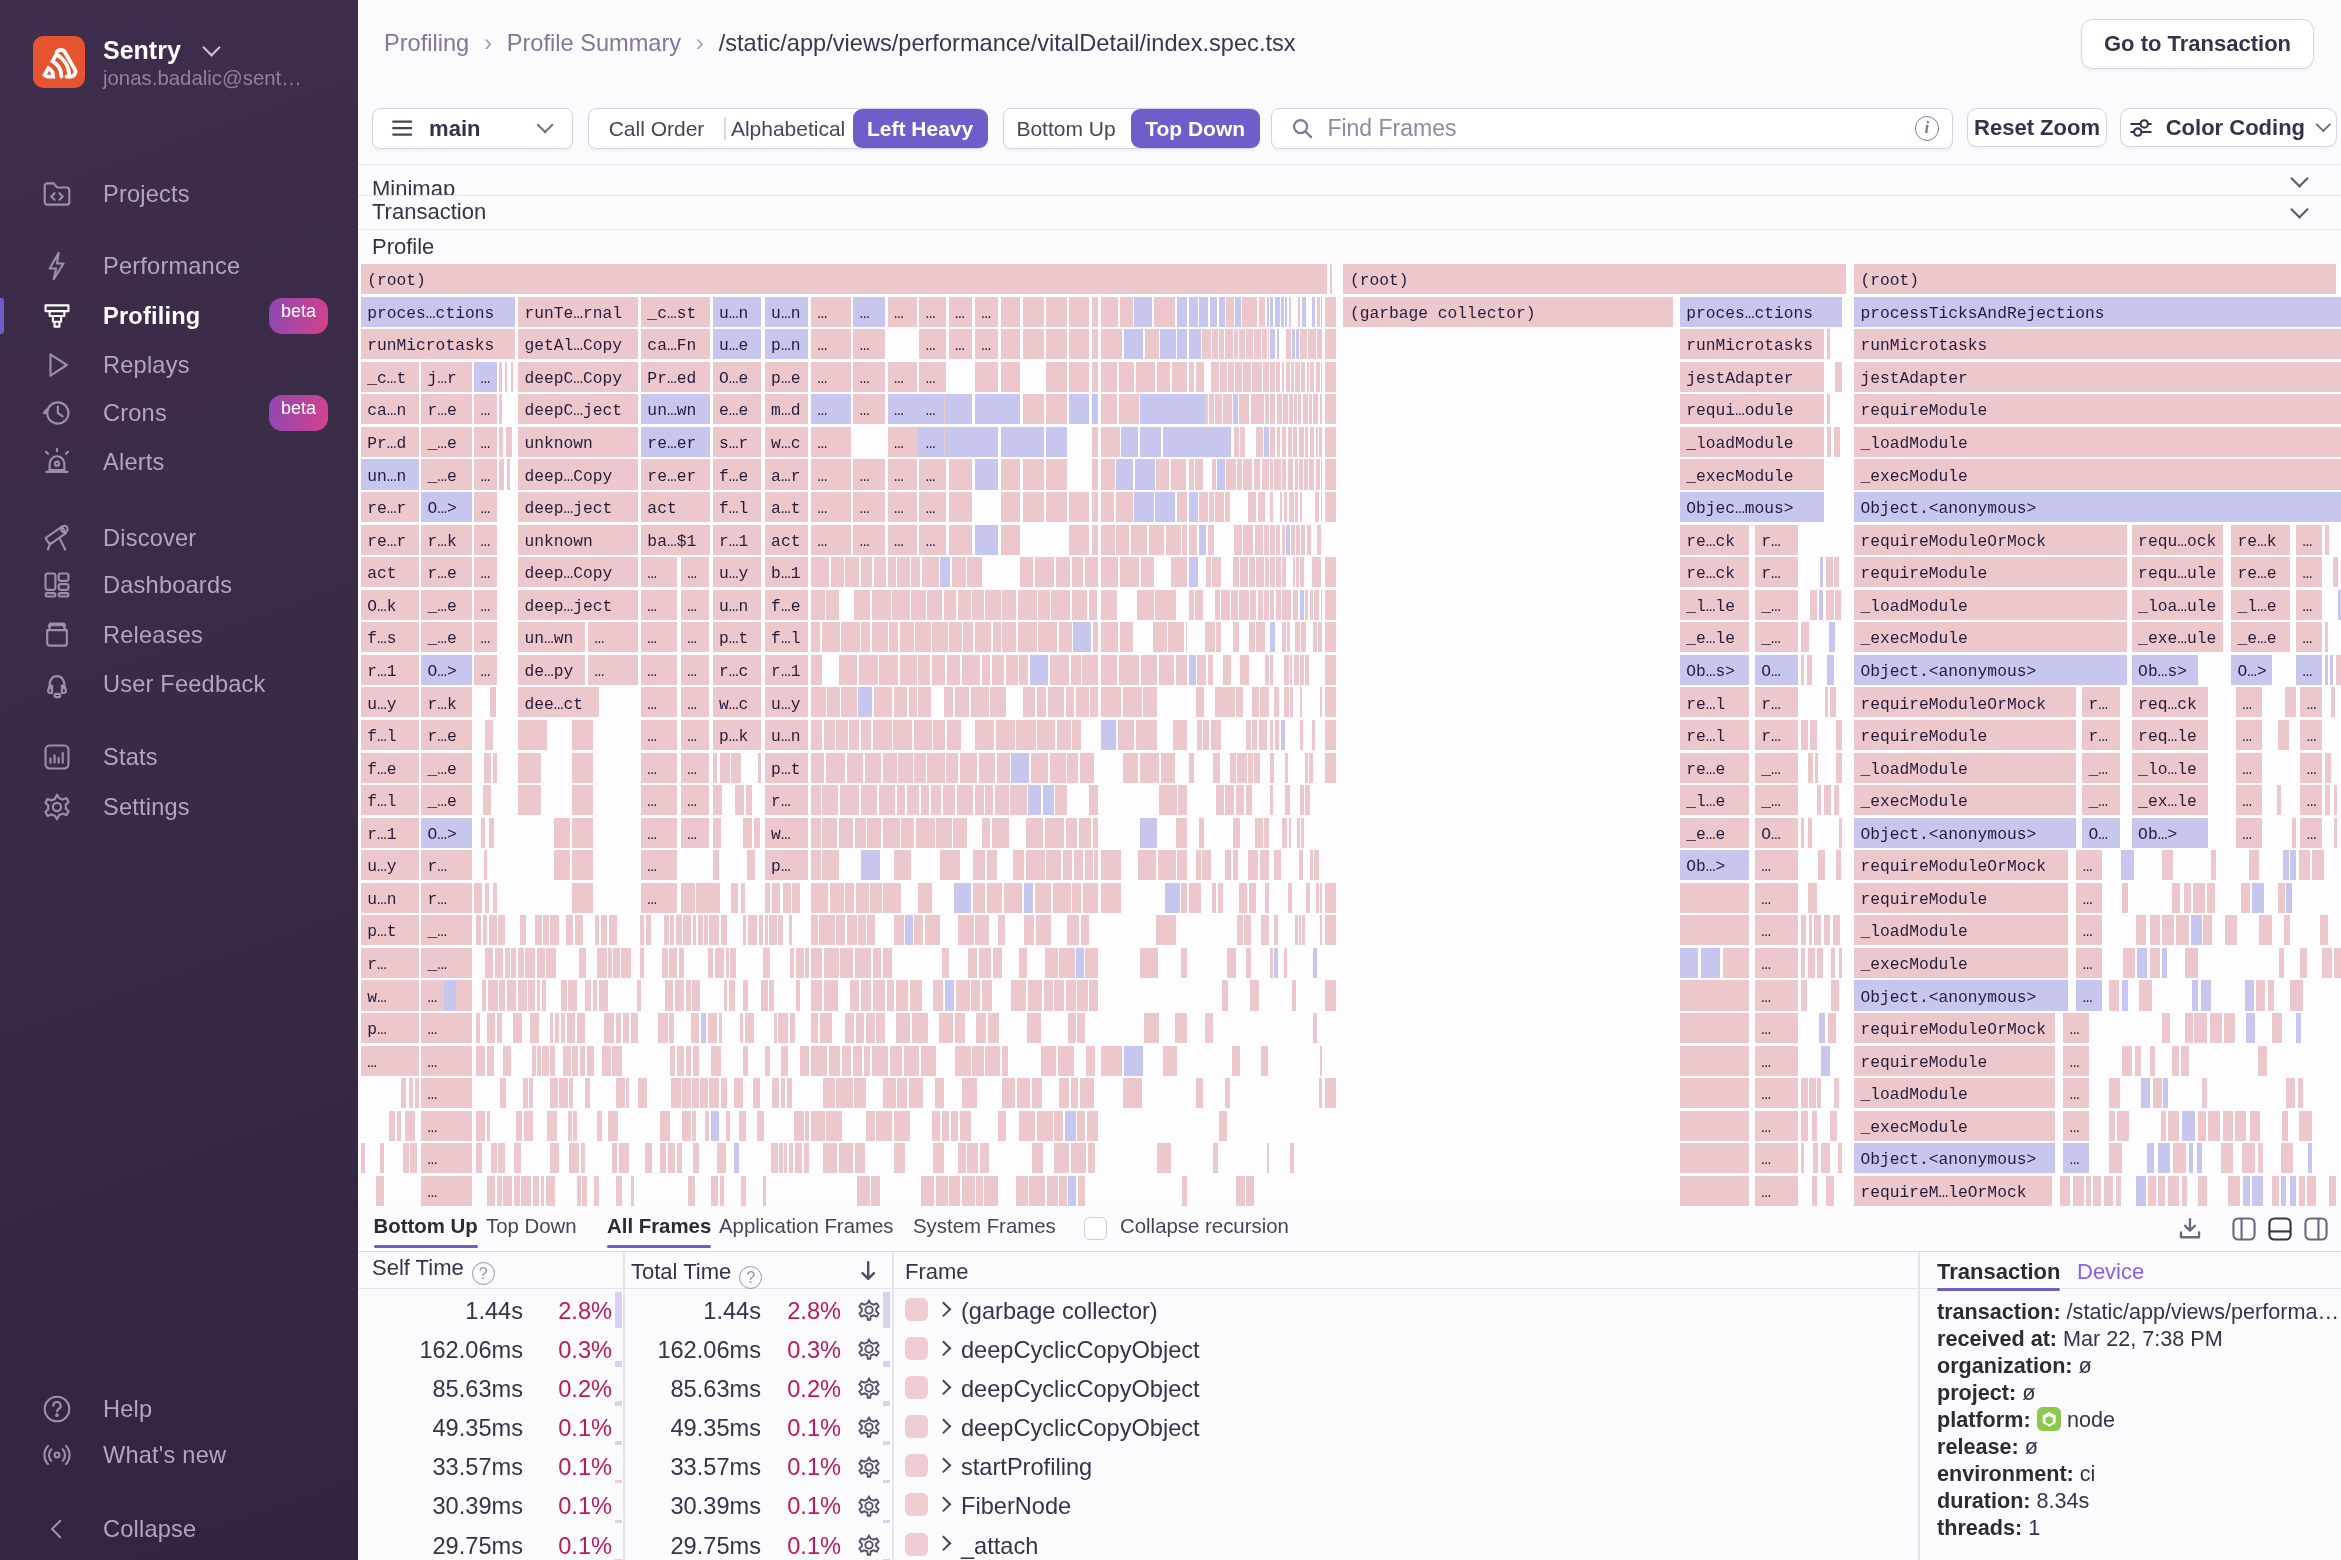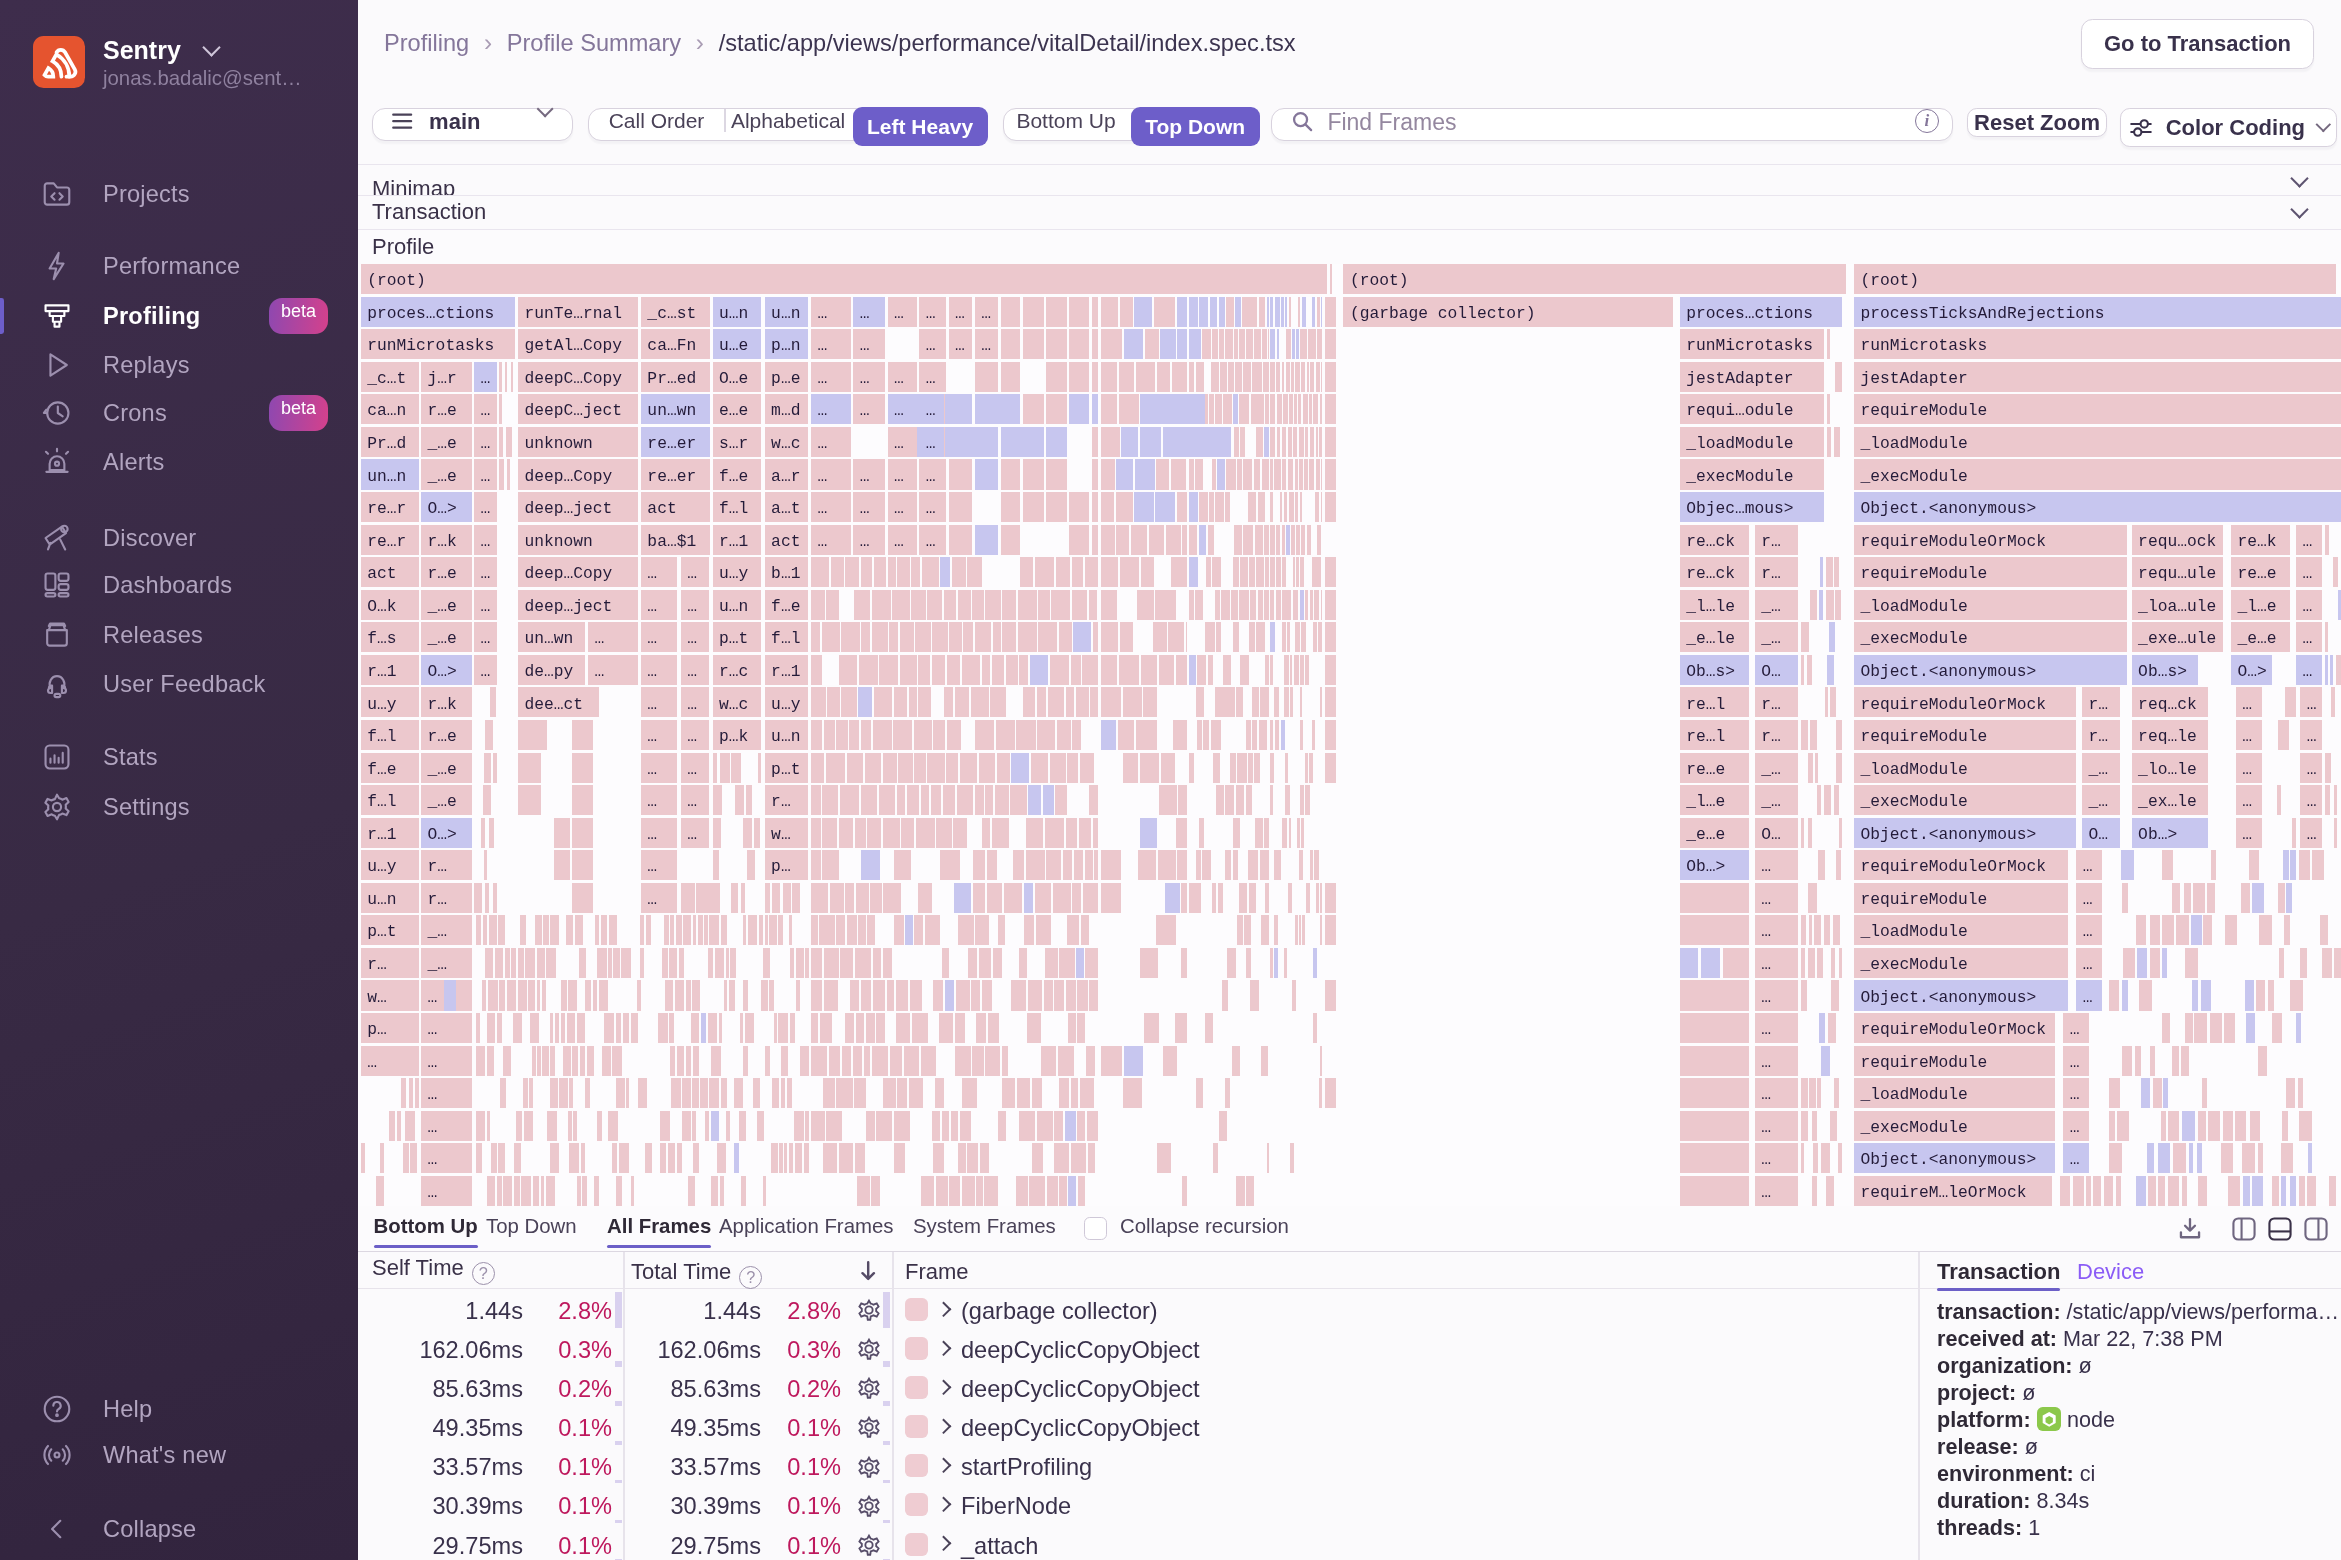--- a/index.html
+++ b/index.html
@@ -14,21 +14,21 @@
 .navitem.active svg{stroke:#fff}
 .beta{position:absolute;left:269px;top:50%;transform:translateY(-50%);width:59px;height:36px;border-radius:13px;background:linear-gradient(95deg,#8e48b0 0%,#d4418c 100%);color:#fff;font-size:18px;text-align:center;line-height:26px}
 #activebar{position:absolute;left:0;top:298px;width:4.1px;height:36px;background:#6d5ec9;border-radius:0 2.4px 2.4px 0}
 
 #content{position:absolute;left:358px;top:0;width:1984px;height:1560px;background:#fbfafc}
 .crumb{font-size:23.6px;color:#84769a}
 .crumb.last{color:#3c3450}
 .crumbsep{font-size:24.4px;color:#a99cb4;margin:0 14.7px}
 .btn{position:absolute;background:#fff;border:1.6px solid #d8d2de;border-radius:9.8px;font-size:22px;font-weight:bold;color:#39314b;display:flex;align-items:center;justify-content:center;box-shadow:0 2.4px 1.6px rgba(50,40,70,.04)}
 
-.seg{position:absolute;top:108px;height:33px;background:#fff;border:1.6px solid #d8d2de;border-radius:13px;display:flex;align-items:flex-start;font-size:23px;color:#4a4258;box-shadow:0 2.4px 1.6px rgba(50,40,70,.04)}
+.seg{position:absolute;top:108px;height:41px;background:#fff;border:1.6px solid #d8d2de;border-radius:8px;display:flex;align-items:center;font-size:23px;color:#4a4258;box-shadow:0 2.4px 1.6px rgba(50,40,70,.04)}
 .seg .opt{text-align:center;white-space:nowrap}
 .seg .divider{width:1.6px;height:23px;background:#dcd7e2}
 .seg .sel{background:#6d5ec9;color:#fff;font-weight:bold;height:39px;display:flex;align-items:center;justify-content:center;border-radius:9px;margin:-1.6px;white-space:nowrap}
 
 .rowhdr{position:absolute;left:0;width:1984px;font-size:22px;color:#3a3148}
 .rowhdr .t{position:absolute;left:14px;top:50%;transform:translateY(-50%)}
 .chev{position:absolute;width:18px;height:18px;border-right:2.4px solid #75697f;border-bottom:2.4px solid #75697f}
 .chev.down{transform:rotate(45deg)}
 
 .tabs{position:absolute;left:0;top:1206px;width:1984px;height:46px;border-bottom:1.6px solid #dcd7e1;background:#fcfbfd}
@@ -213,21 +213,21 @@
     <span class="sel" style="width:129px;margin-left:auto;font-size:21px">Top Down</span>
   </div>
   <div class="seg" style="left:913px;width:682px;color:#94879f">
     <svg width="24.4" height="24.4" viewBox="0 0 30 30" style="margin-left:18px" stroke="#84769a" stroke-width="2.8" fill="none" stroke-linecap="round">
         <circle cx="13" cy="13" r="8"></circle>
         <path d="M19.5 19.5 L26 26"></path>
       </svg>
     <span style="margin-left:13px">Find Frames</span>
     <span style="margin-left:auto;margin-right:13px;width:24.4px;height:24.4px;border:1.6px solid #84769a;border-radius:50%;color:#84769a;font-size:17px;text-align:center;line-height:22px;font-family:'Liberation Serif',serif;font-style:italic;font-weight:bold">i</span>
   </div>
-  <div class="btn" style="left:1609px;top:108px;width:140px;height:29px">Reset Zoom</div>
+  <div class="btn" style="left:1609px;top:108px;width:140px;height:39px">Reset Zoom</div>
   <div class="btn" style="left:1762px;top:108px;width:217px;height:39px;font-weight:bold">
     <svg width="26" height="26" viewBox="0 0 32 32" style="margin-right:11.4px" stroke="#39314b" stroke-width="2.6" fill="none" stroke-linecap="round">
         <path d="M4 11 h24 M4 21 h24"></path>
         <circle cx="20" cy="11" r="4.5" fill="#fff"></circle>
         <circle cx="12" cy="21" r="4.5" fill="#fff"></circle>
       </svg>
     Color Coding
     <div class="chev down" style="position:static;margin-left:13px;width:10.6px;height:10.6px;margin-top:-5.7px"></div>
   </div>
 

